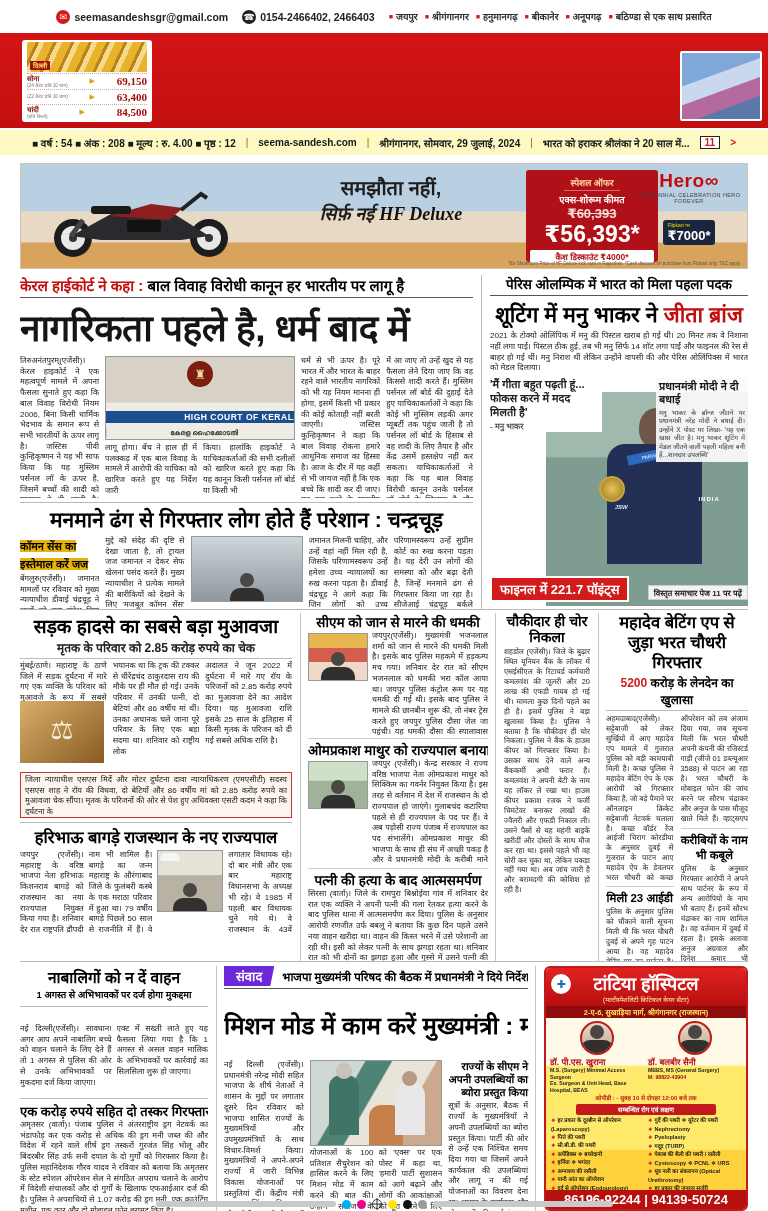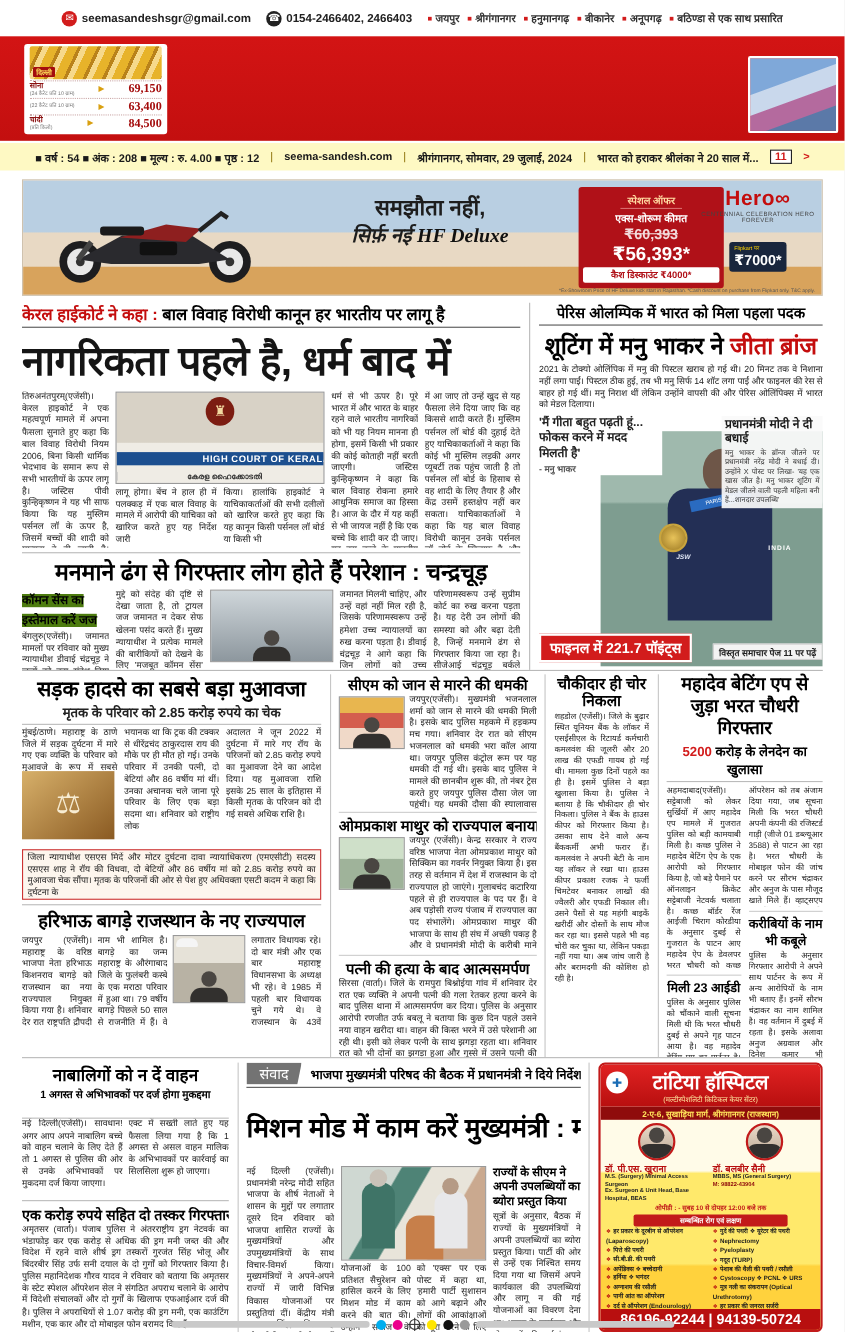--- a/index.html
+++ b/index.html
@@ -42,21 +42,21 @@
 .ad-mid{position:absolute;left:255px;top:10px;width:230px;text-align:center}
 .ad-h1{font-size:20px;font-weight:800;color:#1d1d1d}
 .ad-h2{font-size:18px;font-weight:800;color:#1d1d1d;font-style:italic}
 .ad-h2 .hf{color:#111;font-family:"Liberation Serif","DejaVu Serif",serif}
 .ad-urg{margin-top:12px;font-size:10.5px;font-weight:700;color:#222}
 .ad-urg b{color:#c40d0d;font-size:15px}
 .offer{position:absolute;left:505px;top:6px;width:132px;height:92px;background:#b01118;border-radius:3px;color:#fff;text-align:center;padding-top:3px}
 .offer .tag{position:relative;top:-1px;font-size:9px;font-weight:700;color:#ffd9a1;border-bottom:1px solid #d86a6a;display:inline-block;padding:0 6px 1px}
 .offer .lbl{font-size:9.5px;font-weight:700;margin-top:1px}
 .offer .old{font-size:13px;font-weight:800;text-decoration:line-through;opacity:.85}
-.offer .new{font-size:17px;font-weight:800}
+.offer .new{font-size:23px;font-weight:800}
 .offer .cash{margin:2px 4px 0;background:#fff;color:#b01118;font-size:8.5px;font-weight:800;border-radius:2px;padding:1px 0}
 .adright{position:absolute;right:4px;top:6px;width:108px;text-align:center}
 .hero-logo{font-size:19px;font-weight:800;color:#1b1b1b;letter-spacing:.5px}
 .hero-logo span{color:#c40d0d}
 .cent{font-size:5.5px;color:#444;letter-spacing:.4px}
 .flip{margin-top:16px;background:#19263d;color:#fff;border-radius:3px;font-size:13px;font-weight:800;padding:2px 4px;display:inline-block}
 .flip small{display:block;font-size:5px;font-weight:400;color:#ffd400;text-align:left}
 .ad-fine{position:absolute;right:6px;bottom:2px;font-size:4.5px;color:#555}
 
 main{margin:6px 20px 0;width:728px}
@@ -72,21 +72,21 @@
 .kerala{height:84px;border:1px solid #999;background:linear-gradient(#d8d2c6 0 55%,#efece5 56% 100%);position:relative;overflow:hidden}
 .kerala .emb{position:absolute;left:50%;top:4px;transform:translateX(-50%);width:26px;height:26px;border-radius:50%;background:#7c1d12;color:#f2d9a0;font-size:13px;display:flex;align-items:center;justify-content:center}
 .kerala .b1{position:absolute;left:0;right:0;bottom:16px;background:#1c4f8f;color:#fff;font-size:8.5px;font-weight:800;text-align:center;padding:1px 0;letter-spacing:.5px}
 .kerala .b2{position:absolute;left:0;right:0;bottom:2px;color:#333;font-size:7px;font-weight:700;text-align:center}
 .under-photo{display:flex;gap:6px;margin-top:3px}
 .under-photo .c{width:92px}
 .sec-chand{height:122px;overflow:hidden;margin-top:4px;border-top:1px solid #b9b9b9;padding-top:2px}
 .h-md{font-size:21px;font-weight:800;text-align:center;margin-bottom:3px;white-space:nowrap;overflow:hidden}
 .chand-row{display:flex;gap:6px;height:86px}
 .chand-row .c{width:80px}
-.yellow-sub{background:#4d7c0f;display:inline;font-size:11px;font-weight:800;line-height:1.35;box-decoration-break:clone}
+.yellow-sub{background:#eab308;display:inline;font-size:11px;font-weight:800;line-height:1.35;box-decoration-break:clone}
 .portrait{width:112px;height:66px;background:linear-gradient(#cfd6da,#8d979e);position:relative;border:1px solid #999;overflow:hidden}
 .sil{position:absolute;left:50%;bottom:-2px;transform:translateX(-50%);width:34px;height:30px}
 .sil::before{content:"";position:absolute;left:50%;top:0;transform:translateX(-50%);width:14px;height:14px;border-radius:50%;background:#4a4642}
 .sil::after{content:"";position:absolute;left:0;bottom:0;width:34px;height:15px;border-radius:10px 10px 0 0;background:#32302e}
 
 .a-right{flex:1;padding-left:8px}
 .m-kicker{font-size:13.5px;font-weight:800;text-align:center;border-bottom:1.5px solid #555;padding-bottom:2px;white-space:nowrap;overflow:hidden}
 .m-head{font-size:21.5px;font-weight:800;text-align:center;margin:3px 0;white-space:nowrap;overflow:hidden}
 .m-head .red{color:#c40d0d}
 .m-intro{font-size:8px;line-height:1.35;text-align:justify;color:#1c1c1c}
@@ -132,39 +132,39 @@
 .b4cols{display:flex;gap:7px;height:262px}
 .b4cols .c{flex:1}
 .inhead{font-size:11.5px;font-weight:800;text-align:center;margin:4px 0 2px;border-top:1px solid #ccc;padding-top:3px}
 .bagde-row{display:flex;gap:5px;height:84px;margin-top:2px}
 .bagde-row .c{flex:1}
 .bagde-ph{width:66px;height:62px;flex:none}
 
 .sec-c{display:flex;gap:8px;height:250px;border-top:1px solid #b9b9b9;padding-top:4px;overflow:hidden}
 .c1{width:188px}
 .h-c1{font-size:15.5px;font-weight:800;text-align:center;white-space:nowrap;overflow:hidden}
-.sub-c1{font-size:9.5px;font-weight:700;text-align:center;border-bottom:1px solid #bbb;padding-bottom:15px;margin-bottom:0;white-space:nowrap;overflow:hidden}
+.sub-c1{font-size:9.5px;font-weight:700;text-align:center;border-bottom:1px solid #bbb;padding-bottom:5px;margin-bottom:17px;white-space:nowrap;overflow:hidden}
 .c1cols{display:flex;gap:5px;height:70px}
 .c1cols .c{flex:1}
 .h-smg{font-size:13px;font-weight:800;text-align:center;margin-top:4px;border-top:1px solid #bbb;padding-top:3px;white-space:nowrap;overflow:hidden}
 .c2{width:320px;border-left:1px solid #c6c6c6;border-right:1px solid #c6c6c6;padding:0 7px}
 .samvad{display:flex;align-items:center;gap:8px;border-bottom:1.5px solid #555;padding-bottom:2px}
-.samvad .tag{background:#737373;color:#fff;font-size:13px;font-weight:400;padding:1px 12px;clip-path:polygon(0 0,100% 0,92% 100%,0 100%)}
+.samvad .tag{background:#6d28d9;color:#fff;font-size:13px;font-weight:700;padding:1px 12px;clip-path:polygon(0 0,100% 0,92% 100%,0 100%)}
 .samvad .kk{font-size:11.5px;font-weight:800;white-space:nowrap;overflow:hidden}
 .h-c2{font-size:24px;font-weight:800;text-align:center;margin:19px 0;white-space:nowrap;overflow:hidden}
 .c2row{display:flex;gap:6px;height:186px}
 .c2row .c{width:82px}
 .c2mid{width:136px}
 .modi-ph{height:86px;background:linear-gradient(120deg,#cfd8d2 0 30%,#4e8376 31% 45%,#e8e4da 46% 70%,#caa98f 71% 100%);border:1px solid #999;position:relative;overflow:hidden;margin-bottom:2px}
 .modi-ph .p1{position:absolute;left:18px;top:14px;width:30px;height:60px;border-radius:12px 12px 0 0;background:#3f7467}
 .modi-ph .p1::before{content:"";position:absolute;left:7px;top:-12px;width:16px;height:16px;border-radius:50%;background:#c9c2b8}
 .modi-ph .p2{position:absolute;left:58px;bottom:-4px;width:34px;height:44px;border-radius:12px 12px 0 0;background:#c77f4a}
 .modi-ph .p3{position:absolute;right:16px;top:22px;width:30px;height:52px;border-radius:12px 12px 0 0;background:#e8e8ea}
 .modi-ph .p3::before{content:"";position:absolute;left:7px;top:-12px;width:15px;height:15px;border-radius:50%;background:#b59a85}
-.c2sub{font-size:10.5px;font-weight:800;text-align:left;line-height:1.25;margin-bottom:2px}
+.c2sub{font-size:10.5px;font-weight:800;text-align:right;line-height:1.25;margin-bottom:2px}
 
 .c3{flex:1;border:2px solid #c21a1a;border-radius:6px;overflow:hidden;display:flex;flex-direction:column;background:linear-gradient(#fffbe8 0 40%,#ffe96b 41% 75%,#ffd23d 76% 100%)}
 .h-head{background:linear-gradient(#e02222,#b80f0f);color:#fff;text-align:center;padding:3px 2px 2px;position:relative}
 .h-head .hn{font-size:18px;font-weight:800}
 .h-head .hs{font-size:6.5px;color:#ffe8a0}
 .h-addr{background:#8f0c0c;color:#ffe25a;font-size:7.5px;font-weight:700;text-align:center;padding:1px 0}
 .h-logo{position:absolute;left:5px;top:6px;width:20px;height:20px;border-radius:50%;background:#fff;color:#1b6db5;font-size:11px;display:flex;align-items:center;justify-content:center}
 .docs{display:flex;justify-content:space-around;padding:3px 2px 1px}
 .doc{width:48%}
 .doc .dp{width:34px;height:34px;border-radius:50%;margin:0 auto;border:2px solid #c21a1a;background:linear-gradient(#e9d9c8,#bba894);position:relative;overflow:hidden}

